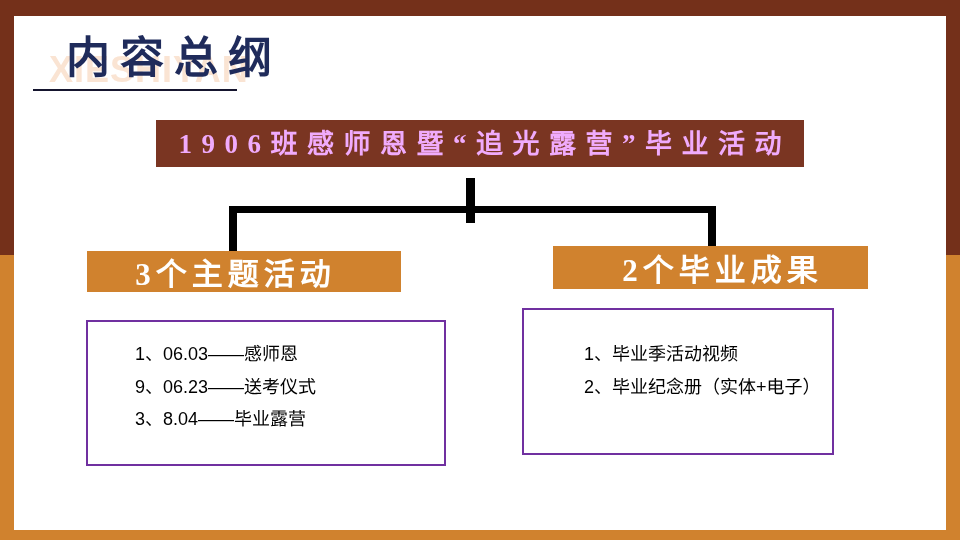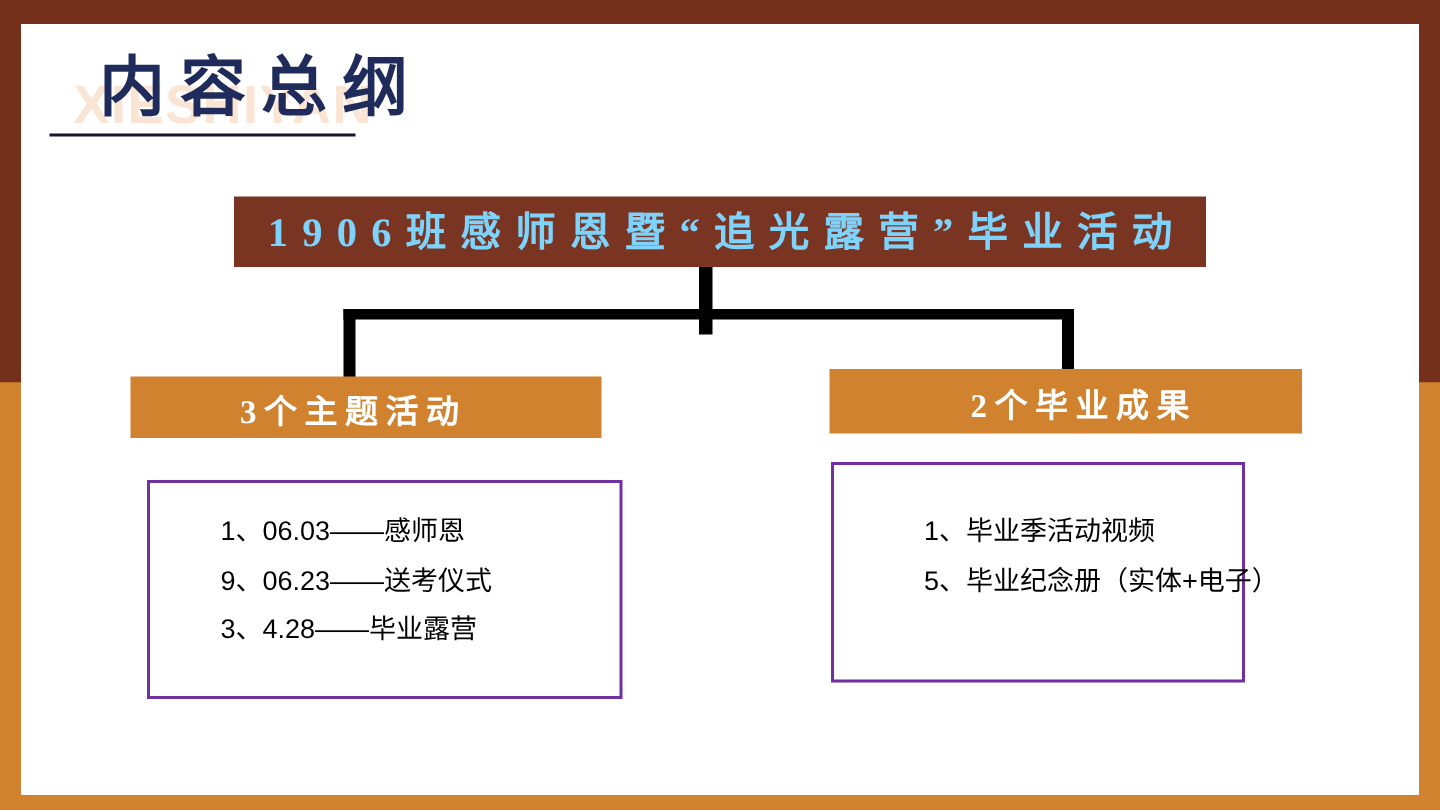--- a/index.html
+++ b/index.html
@@ -35,57 +35,57 @@
     font-weight: 700; font-size: 44px; line-height: 33px;
     letter-spacing: 10px;
     color: #1F2B5B;
     margin-left: 11px;
   }
   .title-underline {
     position: absolute; left: 19px; top: 73px; width: 204px; height: 2px;
     background: #15152E;
   }
   .banner {
-    position: absolute; left: 142px; top: 115px; width: 648px; height: 47px;
+    position: absolute; left: 142px; top: 104px; width: 648px; height: 47px;
     background: #7A3522;
     padding-bottom: 5px;
     display: flex; align-items: center; justify-content: center;
     font-family: "Liberation Serif", serif;
     font-weight: 700; font-size: 27px;
     letter-spacing: 9.5px; text-indent: 9.5px;
-    color: #7dd3fc;
+    color: #f0abfc;
     white-space: nowrap;
   }
   .conn { position: absolute; background: #000000; }
   .conn-stub   { left: 452px; top: 162px; width: 9px;   height: 45px; }
   .conn-hbar   { left: 215px; top: 190px; width: 487px; height: 7px;  }
   .conn-left   { left: 215px; top: 190px; width: 8px;   height: 61px; }
   .conn-right  { left: 694px; top: 190px; width: 8px;   height: 56px; }
   .branch-head {
     position: absolute;
     background: #D0822E;
     display: flex; align-items: center; justify-content: center;
     font-family: "Liberation Serif", serif;
-    font-weight: 700; font-size: 22px;
+    font-weight: 700; font-size: 31px;
     letter-spacing: 5px; text-indent: 5px;
     color: #FFFFFF;
     white-space: nowrap;
   }
   .branch-head.left  { left: 73px;  top: 235px; width: 314px; height: 41px; padding-right: 22px; }
   .branch-head.right { left: 539px; top: 230px; width: 315px; height: 43px; padding-left: 19px; }
   .branch-list {
     position: absolute;
     background: #FFFFFF;
     border: 2px solid #7030A0;
     font-family: "Liberation Sans", sans-serif;
     font-size: 18px; line-height: 32.5px;
     color: #000000;
   }
-  .branch-list.left  { left: 84px;  top: 304px; width: 317px; height: 146px; padding: 16px 0 0 47px; }
-  .branch-list.right { left: 540px; top: 292px; width: 276px; height: 147px; padding: 28px 0 12px 60px; }
+  .branch-list.left  { left: 72px;  top: 304px; width: 360px; height: 146px; padding: 16px 0 0 47px; }
+  .branch-list.right { left: 508px; top: 292px; width: 312px; height: 147px; padding: 28px 0 12px 60px; }
   .list-item { white-space: nowrap; }
 </style>
 </head>
 <body>
 
 <div class="bg-top"></div>
 <div class="bg-bottom"></div>
 
 <div class="slide-panel">
 
@@ -99,21 +99,21 @@
   <div class="conn conn-hbar"></div>
   <div class="conn conn-left"></div>
   <div class="conn conn-right"></div>
 
   <div class="branch-head left">3个主题活动</div>
   <div class="branch-head right">2个毕业成果</div>
 
   <div class="branch-list left">
     <div class="list-item">1、06.03——感师恩</div>
     <div class="list-item">9、06.23——送考仪式</div>
-    <div class="list-item">3、4.28——毕业露营</div>
+    <div class="list-item">3、8.04——毕业露营</div>
   </div>
 
   <div class="branch-list right">
     <div class="list-item">1、毕业季活动视频</div>
-    <div class="list-item">5、毕业纪念册（实体+电子）</div>
+    <div class="list-item">2、毕业纪念册（实体+电子）</div>
   </div>
 
 </div>
 
 </body></html>

